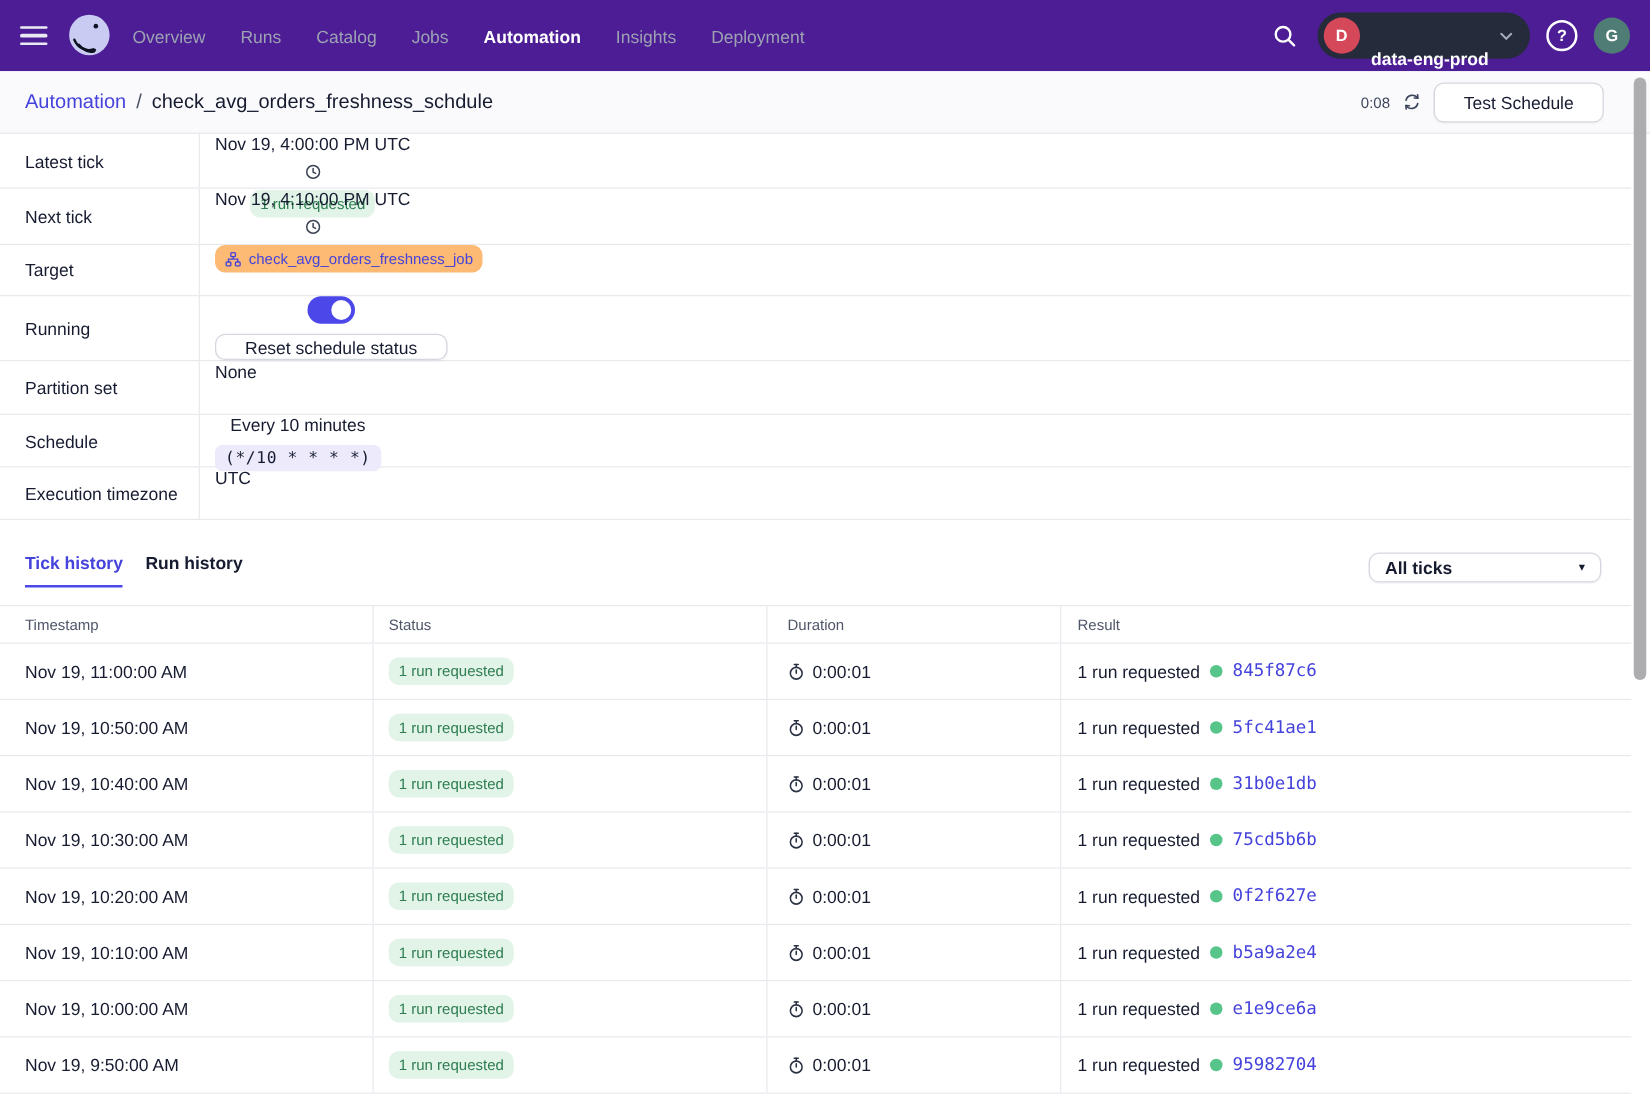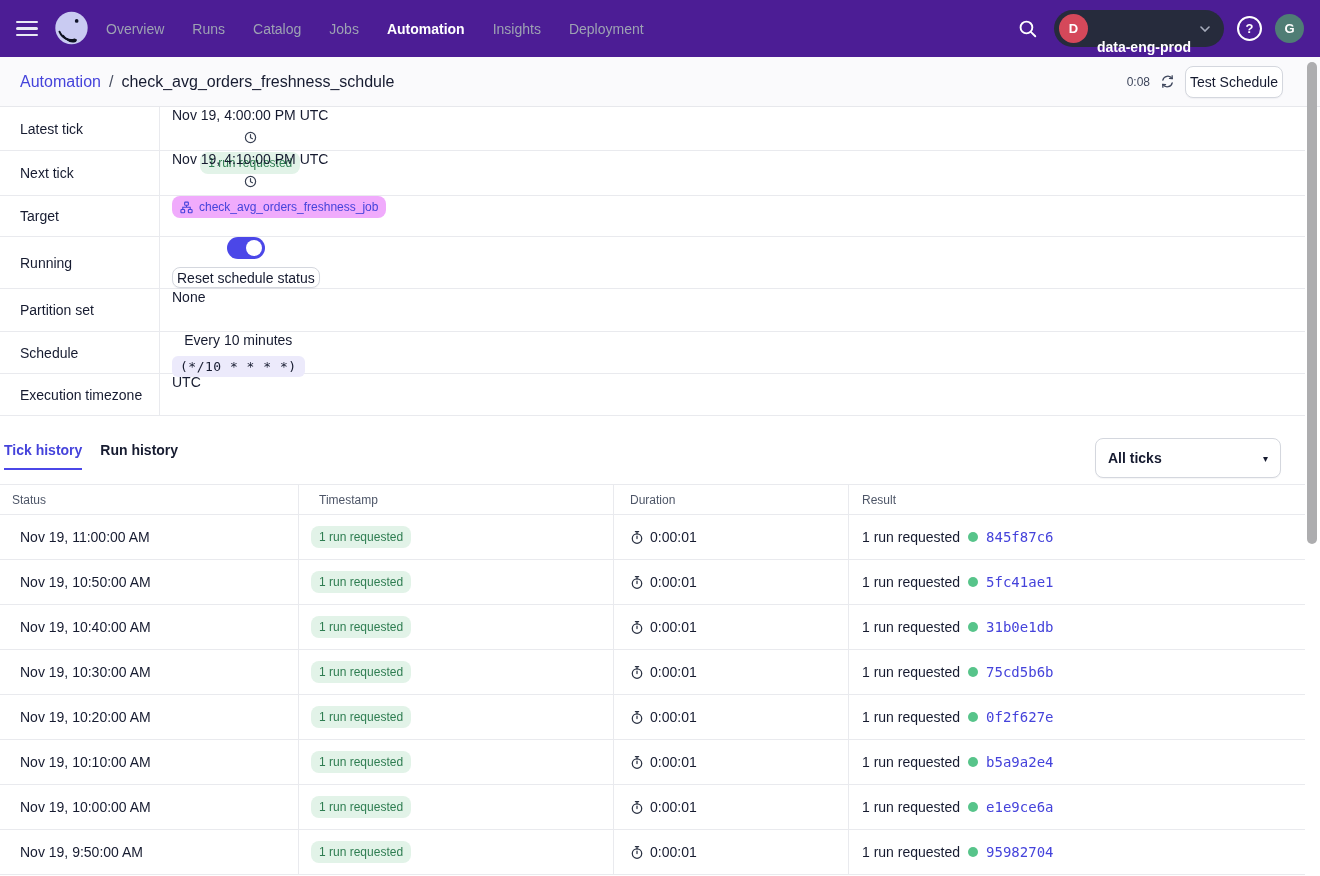--- a/index.html
+++ b/index.html
@@ -24,40 +24,40 @@
 
   
   .pagehead { height:50px; background:#FAFAFC; border-bottom:1px solid #E7E8EC; display:flex; align-items:center; padding:0 37px 0 20px; }
   .crumb-root { color:#4543DB; font-size:16px; text-decoration:none; cursor:pointer; }
   .crumb-sep { color:#4B5264; font-size:16px; margin:0 8px; }
   .crumb-title { color:#161B30; font-size:16px; font-weight:500; }
   .badge-chip { margin-left:14px; background:#E9EAF0; border-radius:8px; height:24px; padding:0 8px; display:flex; align-items:center; gap:6px; font-size:12px; color:#161B30; }
   .badge-link { color:#4543DB; text-decoration:none; cursor:pointer; }
   .head-right { margin-left:auto; display:flex; align-items:center; gap:10px; }
   .countdown { font-size:12px; color:#3E465C; }
-  .btn { background:#fff; border:1px solid #D4D7DE; border-radius:8px; height:32px; padding:0 4px; font-size:14px; color:#161B30; font-family:inherit; cursor:pointer; box-shadow:0 1px 1px rgba(16,22,43,.04); }
+  .btn { background:#fff; border:1px solid #D4D7DE; border-radius:8px; height:32px; padding:0 23px; font-size:14px; color:#161B30; font-family:inherit; cursor:pointer; box-shadow:0 1px 1px rgba(16,22,43,.04); }
 
   
   .drow { display:flex; border-bottom:1px solid #E9EAEE; width:1305px; }
   .dlabel { flex:0 0 160px; border-right:1px solid #E9EAEE; display:flex; align-items:center; padding-left:20px; font-size:14px; color:#161B30; }
   .dvalue { display:flex; align-items:center; gap:8px; padding-left:12px; font-size:14px; color:#161B30;flex-direction:column; }
   .h44{height:44px} .h45{height:45px} .h41{height:41px} .h52{height:52px} .h43{height:43px} .h42{height:42px}
   .pill-green { background:#E2F3E8; color:#2E7D51; font-size:12px; border-radius:8px; padding:4px 8px; white-space:nowrap; }
-  .job-chip { background:#f0abfc; border-radius:8px; padding:4px 8px; display:flex; align-items:center; gap:6px; font-size:12px; color:#4543DB; text-decoration:none; cursor:pointer; }
+  .job-chip { background:#fdba74; border-radius:8px; padding:4px 8px; display:flex; align-items:center; gap:6px; font-size:12px; color:#4543DB; text-decoration:none; cursor:pointer; }
   .toggle { width:38px; height:22px; border-radius:11px; background:#4B47E8; position:relative; cursor:pointer; flex:0 0 auto; }
   .toggle .knob { position:absolute; top:3px; right:3px; width:16px; height:16px; border-radius:50%; background:#fff; }
   .cron-chip { background:#ECEAFB; border-radius:6px; padding:3px 8px; font-family:"DejaVu Sans Mono","Liberation Mono",monospace; font-size:13px; color:#161B30; letter-spacing:.5px; }
 
   
-  .history-head { display:flex; align-items:flex-start; padding:22px 24px 0 4px; width:1305px; height:54px; }
+  .history-head { display:flex; align-items:center; padding:22px 24px 0 20px; width:1305px; height:54px; }
   .tabs { display:flex; gap:18px; }
   .tab { font-size:14px; font-weight:700; color:#161B30; padding:4px 0 12px; position:relative; cursor:pointer; }
   .tab.active { color:#4543DB; }
   .tab.active::after { content:""; position:absolute; left:0; right:0; bottom:0; height:2px; background:#4B47E8; }
-  .filter-select { margin-left:auto; width:186px; height:40px; border:1px solid #D4D7DE; border-radius:8px; background:#fff; display:flex; align-items:center; padding:0 12px; font-size:14px; font-weight:600; color:#161B30; cursor:pointer; box-shadow:0 1px 1px rgba(16,22,43,.04); }
+  .filter-select { margin-left:auto; width:186px; height:24px; border:1px solid #D4D7DE; border-radius:8px; background:#fff; display:flex; align-items:center; padding:0 12px; font-size:14px; font-weight:600; color:#161B30; cursor:pointer; box-shadow:0 1px 1px rgba(16,22,43,.04); }
   .filter-caret { margin-left:auto; font-size:10px; color:#161B30; }
 
   
   .tick-table { margin-top:14px; width:1305px; }
   .thead, .trow { display:grid; grid-template-columns:299px 315px 235px 1fr; align-items:center; }
   .thead { height:31px; border-top:1px solid #E9EAEE; border-bottom:1px solid #E9EAEE; font-size:12px; color:#4E5668; }
   .trow { height:45px; border-bottom:1px solid #E9EAEE; font-size:14px; color:#161B30; }
   .tcell { display:flex; align-items:center; gap:6px; padding-left:12px; height:100%; }
   .tcell.c1 { padding-left:20px; border-right:1px solid #E9EAEE; }
   .tcell.c2 { border-right:1px solid #E9EAEE; }
@@ -216,22 +216,22 @@
 
   </div>
   <div class="filter-select">
     <span>All ticks</span>
     <span class="filter-caret">▾</span>
   </div>
 </div>
 
 <div class="tick-table">
   <div class="thead">
+    <div class="tcell c1">Timestamp</div>
     <div class="tcell c2">Status</div>
-    <div class="tcell c1">Timestamp</div>
     <div class="tcell c3">Duration</div>
     <div class="tcell c4">Result</div>
   </div>
 
     <div class="trow">
       <div class="tcell c1">
         <span>Nov 19, 11:00:00 AM</span>
       </div>
       <div class="tcell c2">
         <span class="pill-green">1 run requested</span>

